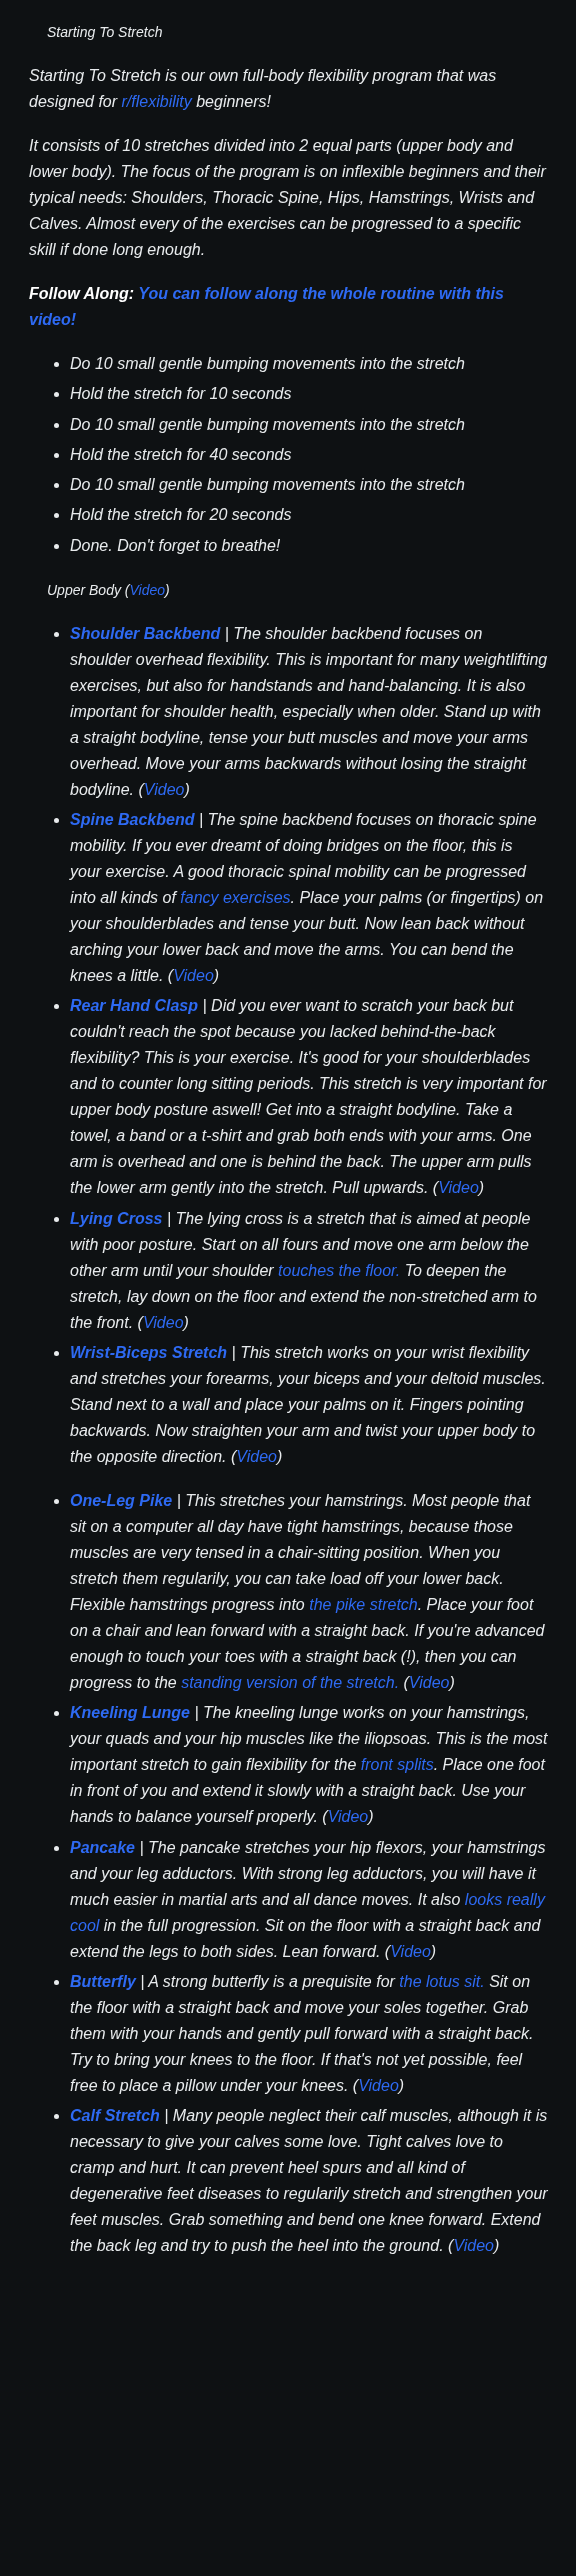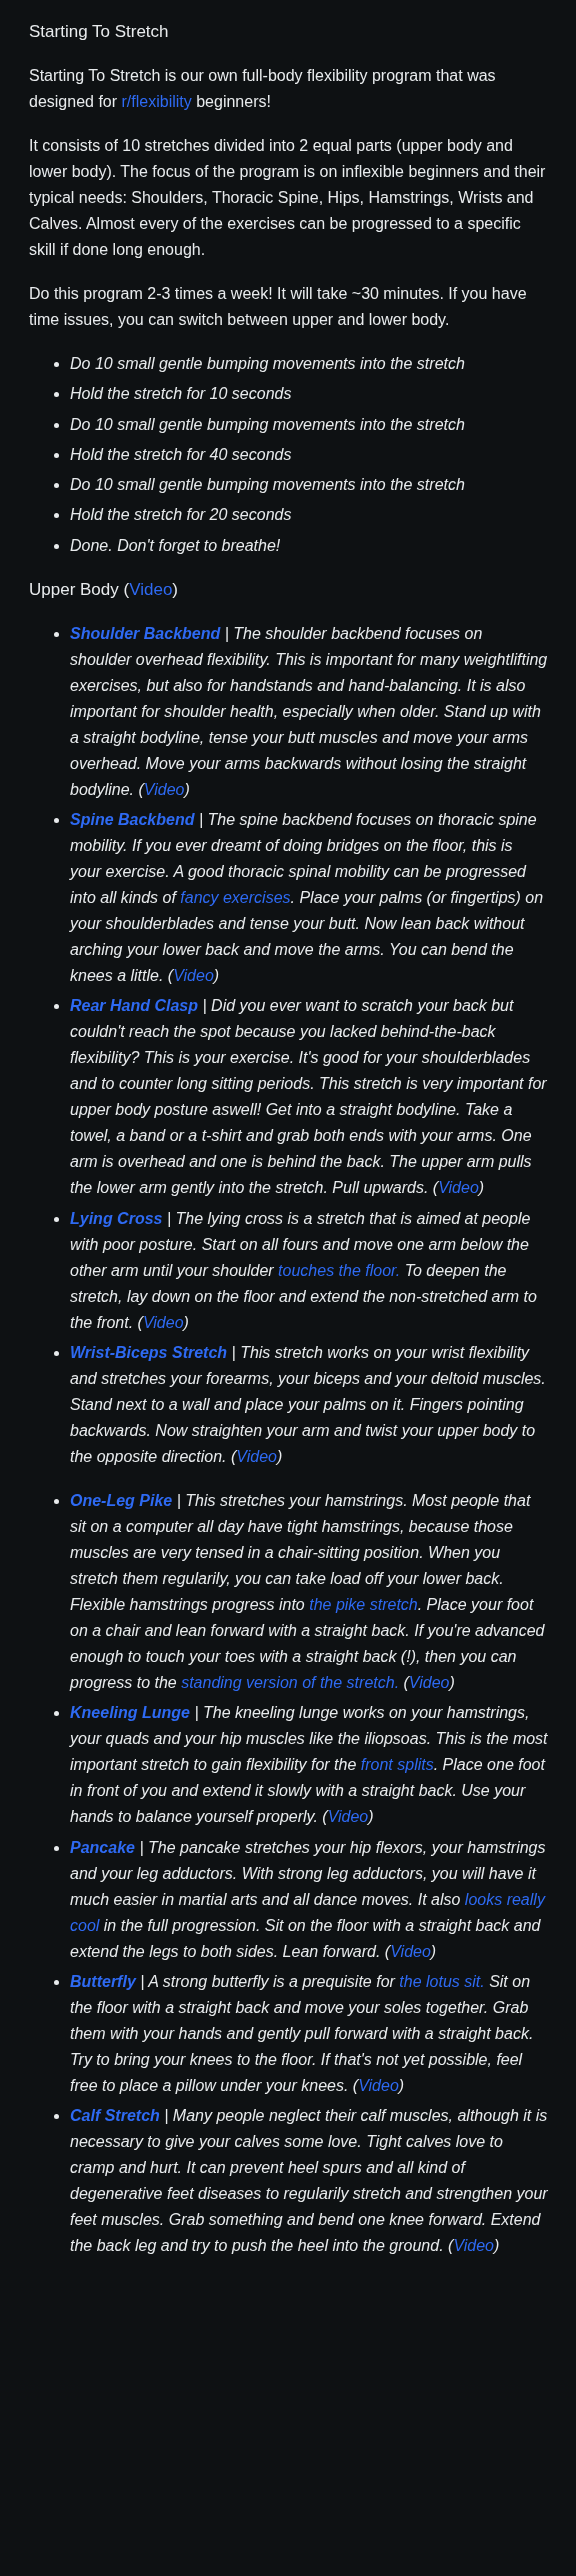--- a/index.html
+++ b/index.html
@@ -14,48 +14,49 @@
     height:2576px;
     overflow:hidden;
     background:var(--bg);
     color:var(--text);
     font-family:"Liberation Sans","DejaVu Sans",sans-serif;
     font-size:16px;
     line-height:26px;
   }
   main{padding:19px 29px 0 29px;}
   h1,h2{
-    font-size:17px;
+    font-size:14px;
     font-weight:400;
     line-height:26px;
-    margin:18px 0 0 0;
+    margin:18px 0 0 18px;
     color:var(--text);
+    font-style:italic;
   }
   h1{margin-top:0;}
-  p{margin:18px 0 0 0;}
+  p{margin:18px 0 0 0;font-style:italic;}
   ul{
     margin:18px 0 0 0;
     padding:0 0 0 41px;
     list-style:disc outside;
     font-style:italic;
   }
   li{margin:0 0 4.3px 0;}
   li::marker{color:var(--text);}
   a{color:var(--link);text-decoration:none;cursor:pointer;}
   a.bold-link{font-weight:700;}
   strong.bold{font-weight:700;color:var(--bold);}
 </style>
 </head>
 <body>
 
 <main id="post-body">
   <h1>Starting To Stretch</h1>
 <p><span>Starting To Stretch is our own full-body flexibility program that was designed for </span><a class="link">r/flexibility</a><span> beginners!</span></p>
     <p><span>It consists of 10 stretches divided into 2 equal parts (upper body and lower body). The focus of the program is on inflexible beginners and their typical needs: Shoulders, Thoracic Spine, Hips, Hamstrings, Wrists and Calves. Almost every of the exercises can be progressed to a specific skill if done long enough.</span></p>
-    <p><span>Do this program 2-3 times a week! It will take ~30 minutes. If you have time issues, you can switch between upper and lower body.</span></p>
+    <p><strong class="bold">Follow Along: </strong><a class="bold-link">You can follow along the whole routine with this video!</a></p>
     <ul>
       <li><span>Do 10 small gentle bumping movements into the stretch</span></li>
       <li><span>Hold the stretch for 10 seconds</span></li>
       <li><span>Do 10 small gentle bumping movements into the stretch</span></li>
       <li><span>Hold the stretch for 40 seconds</span></li>
       <li><span>Do 10 small gentle bumping movements into the stretch</span></li>
       <li><span>Hold the stretch for 20 seconds</span></li>
       <li><span>Done. Don't forget to breathe!</span></li>
     </ul>
     <h2><span>Upper Body (</span><a class="link">Video</a><span>)</span></h2>

